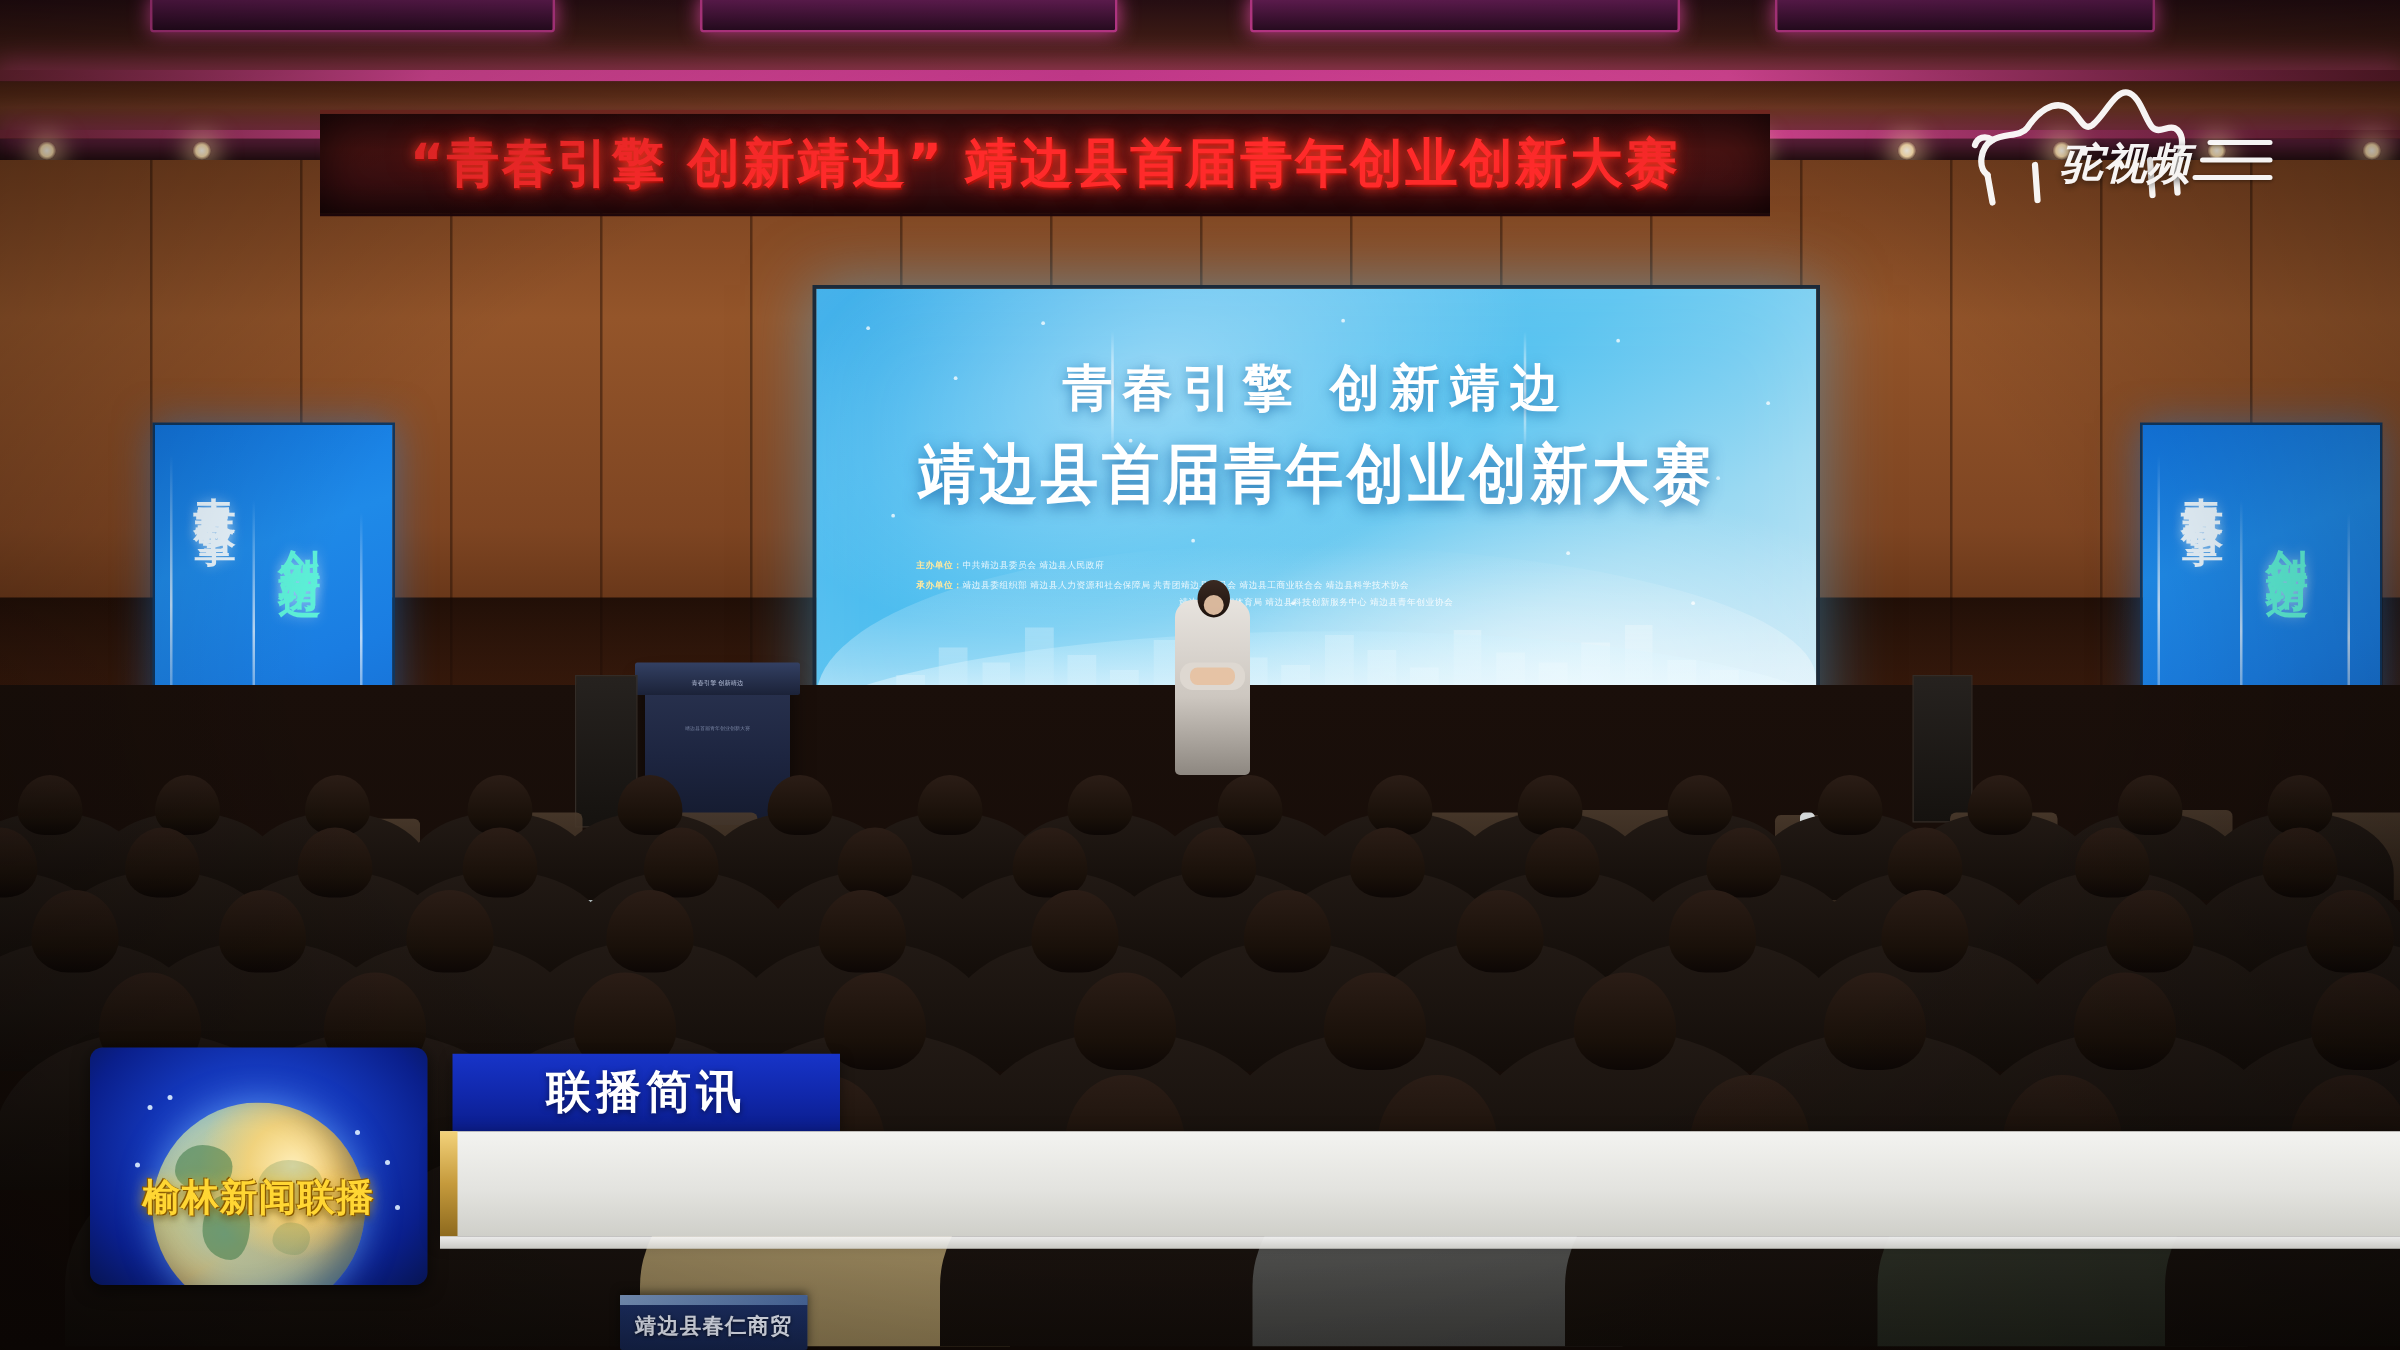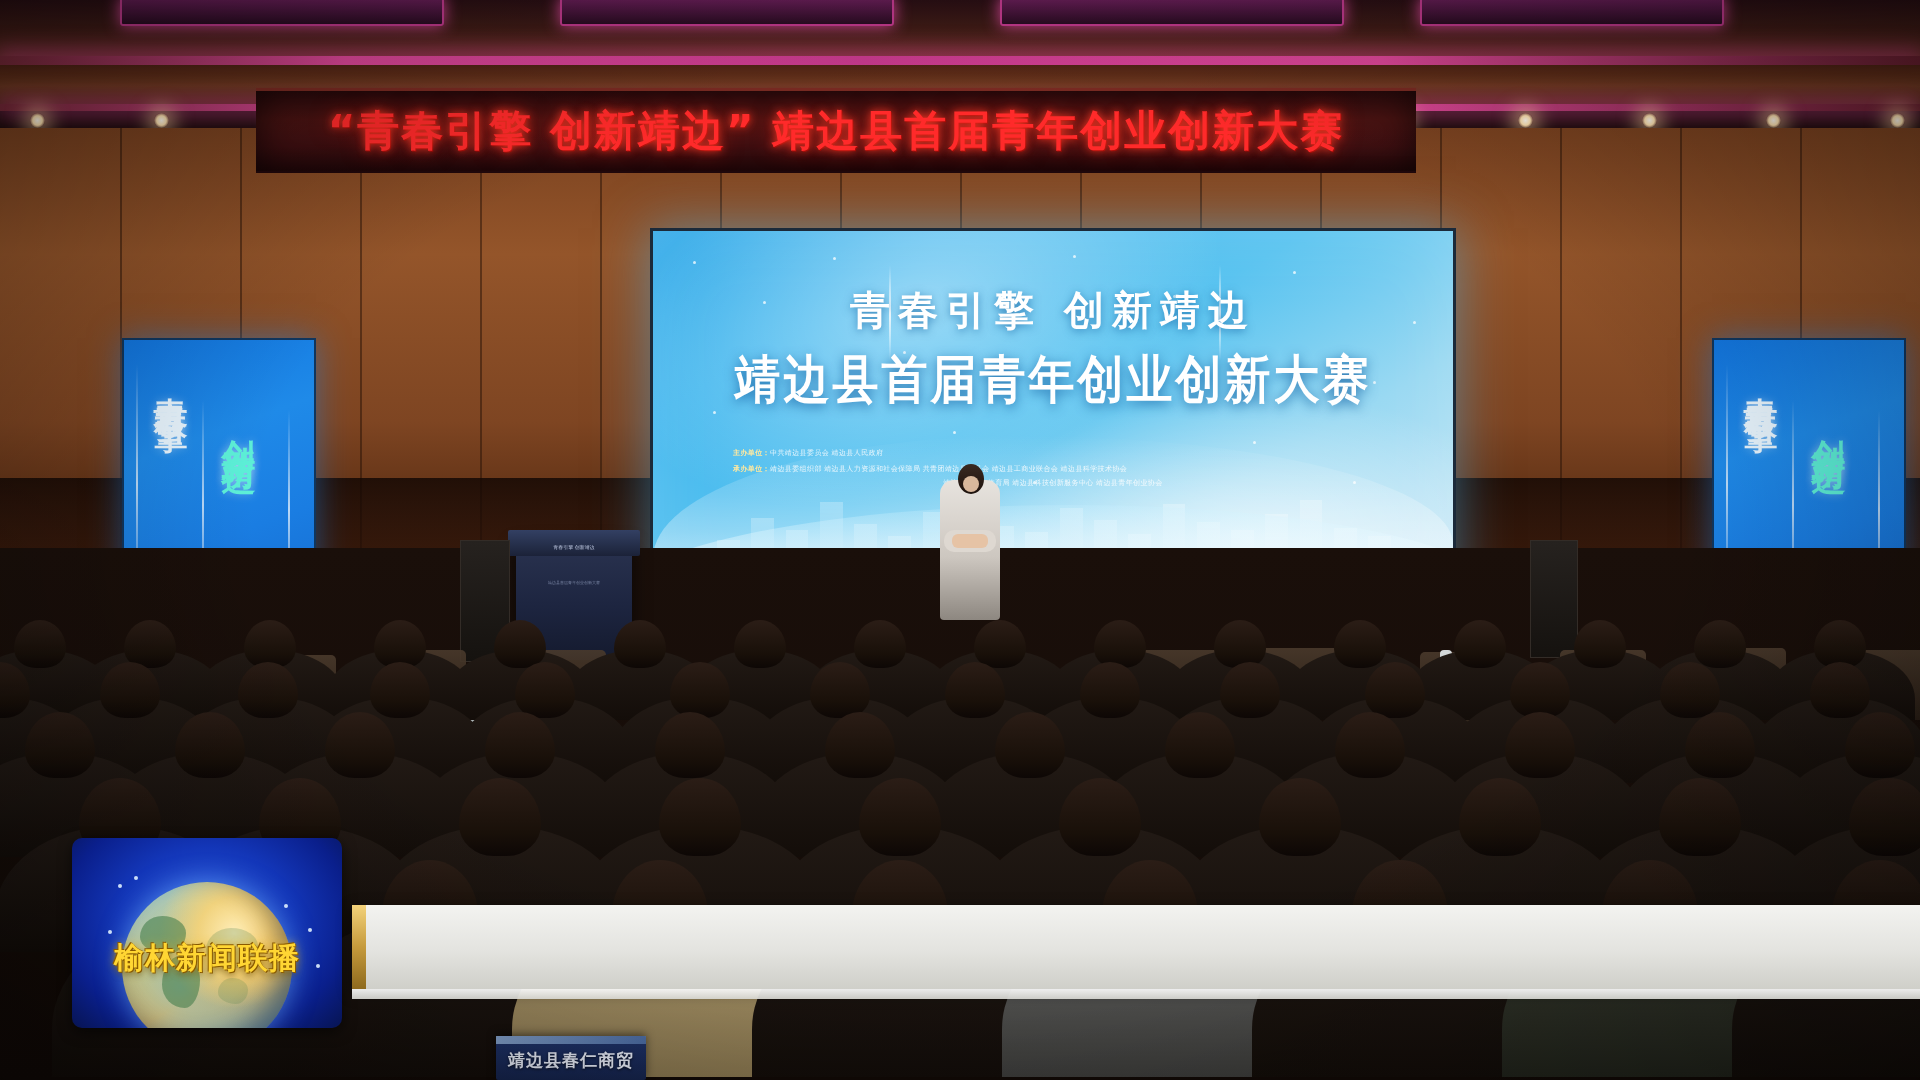--- a/index.html
+++ b/index.html
@@ -486,35 +486,49 @@
     </div>
 
   <div class="placard">
     <div class="placard-cap"></div>
     <div class="placard-txt">靖边县春仁商贸</div>
   </div>
 
   <div class="vignette"></div>
 
 
+  <div class="watermark">
+    <svg width="250" height="110" viewBox="0 0 250 110">
+      <path d="M20 78 C12 72 14 56 24 50 C34 44 46 48 52 40 C60 28 72 18 84 24 C94 29 96 44 104 38 C114 30 122 10 132 12 C142 14 146 34 152 40 C158 46 166 36 172 42 C178 48 176 60 170 66" fill="none" stroke="#ffffff" stroke-width="5" stroke-linecap="round" stroke-linejoin="round"></path>
+      <path d="M20 78 L24 100 M58 70 L60 98 M150 66 L152 94 M170 66 L172 92" fill="none" stroke="#ffffff" stroke-width="5" stroke-linecap="round"></path>
+      <path d="M24 50 C18 46 12 48 10 54" fill="none" stroke="#ffffff" stroke-width="5" stroke-linecap="round"></path>
+    </svg>
+    <div class="wm-text">驼视频</div>
+    <div class="wm-dash" style="left:196px;top:50px;width:52px;"></div>
+    <div class="wm-dash" style="left:190px;top:64px;width:58px;"></div>
+    <div class="wm-dash" style="left:184px;top:78px;width:64px;"></div>
+  </div>
 
   <div class="lt-logo">
     <div class="globe">
       <div class="continent" style="left:18px;top:34px;width:46px;height:38px;"></div>
       <div class="continent" style="left:40px;top:74px;width:38px;height:52px;"></div>
       <div class="continent" style="left:84px;top:46px;width:52px;height:40px;opacity:.4;"></div>
       <div class="continent" style="left:96px;top:96px;width:30px;height:26px;opacity:.35;"></div>
     </div>
     <div class="lt-star" style="left:46px;top:46px;"></div>
     <div class="lt-star" style="left:62px;top:38px;"></div>
     <div class="lt-star" style="left:212px;top:66px;"></div>
     <div class="lt-star" style="left:236px;top:90px;"></div>
     <div class="lt-star" style="left:36px;top:92px;"></div>
     <div class="lt-star" style="left:244px;top:126px;"></div>
     <div class="lt-logo-text">榆林新闻联播</div>
   </div>
 
+  <div class="lt-tag">
+    <div class="lt-tag-text">联播简讯</div>
+  </div>
 
   <div class="lt-bar"></div>
   <div class="lt-accent"></div>
   <div class="lt-strip"></div>
 
 </div>
 
 </body></html>

